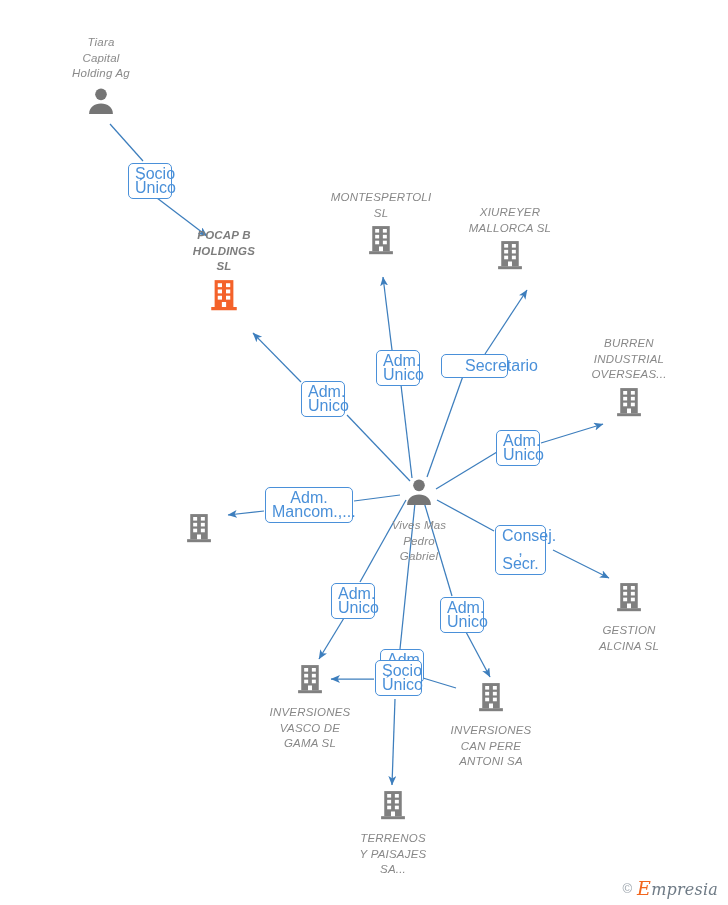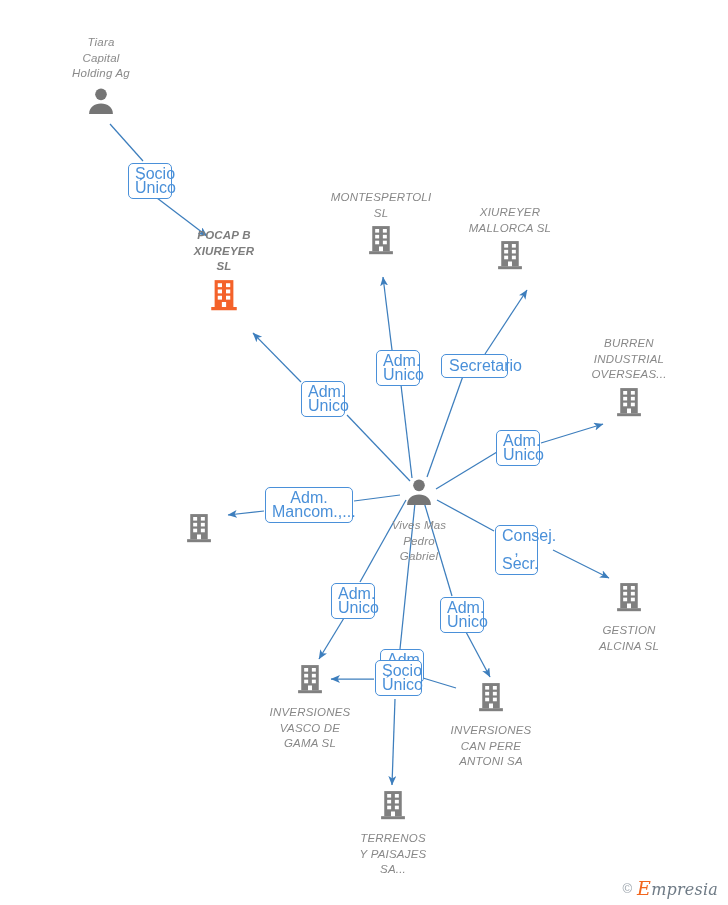--- a/index.html
+++ b/index.html
@@ -60,21 +60,21 @@
     border-radius: 5px;
     background: #ffffff;
     color: #4a90d9;
     font-size: 16px;
     line-height: 14px;
     text-align: center;
     padding: 3px 6px;
     white-space: pre-line;
     font-family: "Liberation Sans", sans-serif;
   }
-  .elabel.one-line { padding: 4px 7px; }
+  .elabel.one-line { padding: 4px 23px; }
 
   
   #watermark {
     position: absolute;
     right: 10px;
     bottom: 6px;
     display: flex;
     align-items: center;
     gap: 5px;
     font-size: 15px;
@@ -151,21 +151,21 @@
     <div class="glyph">
       <svg width="34" height="34" viewBox="0 0 24 24">
         <circle cx="12" cy="6.6" r="4.1" fill="#757575"></circle>
         <path d="M3.6 20.5c0-4.7 3.8-7.4 8.4-7.4s8.4 2.7 8.4 7.4z" fill="#757575"></path>
       </svg>
     </div>
   </div>
 
   <div class="node above" style="left:224px; top:228px;">
     <div class="label company" style="color:#7d7d7d; font-weight:bold;">POCAP B
-XIUREYER
+HOLDINGS
 SL</div>
     <div class="glyph">
       <svg width="30" height="33" viewBox="0 0 24 26">
         <rect x="4.5" y="1.5" width="15" height="21.5" fill="#f4622a"></rect>
         <rect x="1.8" y="23" width="20.4" height="2.6" fill="#f4622a"></rect>
         <g fill="#ffffff">
           <rect x="7" y="4" width="3.4" height="3.1"></rect>
             <rect x="13.6" y="4" width="3.4" height="3.1"></rect>
           <rect x="7" y="9" width="3.4" height="3.1"></rect>
             <rect x="13.6" y="9" width="3.4" height="3.1"></rect>
@@ -361,21 +361,21 @@
 Unico</div>
 
   <div class="elabel one-line" style="left:441px; top:354px; width:67px;">Secretario</div>
 
   <div class="elabel" style="left:496px; top:430px; width:44px;">Adm.
 Unico</div>
 
   <div class="elabel" style="left:265px; top:487px; width:88px;">Adm.
 Mancom.,...</div>
 
-  <div class="elabel" style="left:495px; top:525px; width:43px;text-align:center;">Consej. ,
+  <div class="elabel" style="left:495px; top:525px; width:51px;text-align:center;">Consej. ,
 Secr.</div>
 
   <div class="elabel" style="left:331px; top:583px; width:44px;">Adm.
 Unico</div>
 
   <div class="elabel" style="left:440px; top:597px; width:44px;">Adm.
 Unico</div>
 
   <div class="elabel" style="left:380px; top:649px; width:44px; height:34px; z-index:1;">Adm</div>
 

